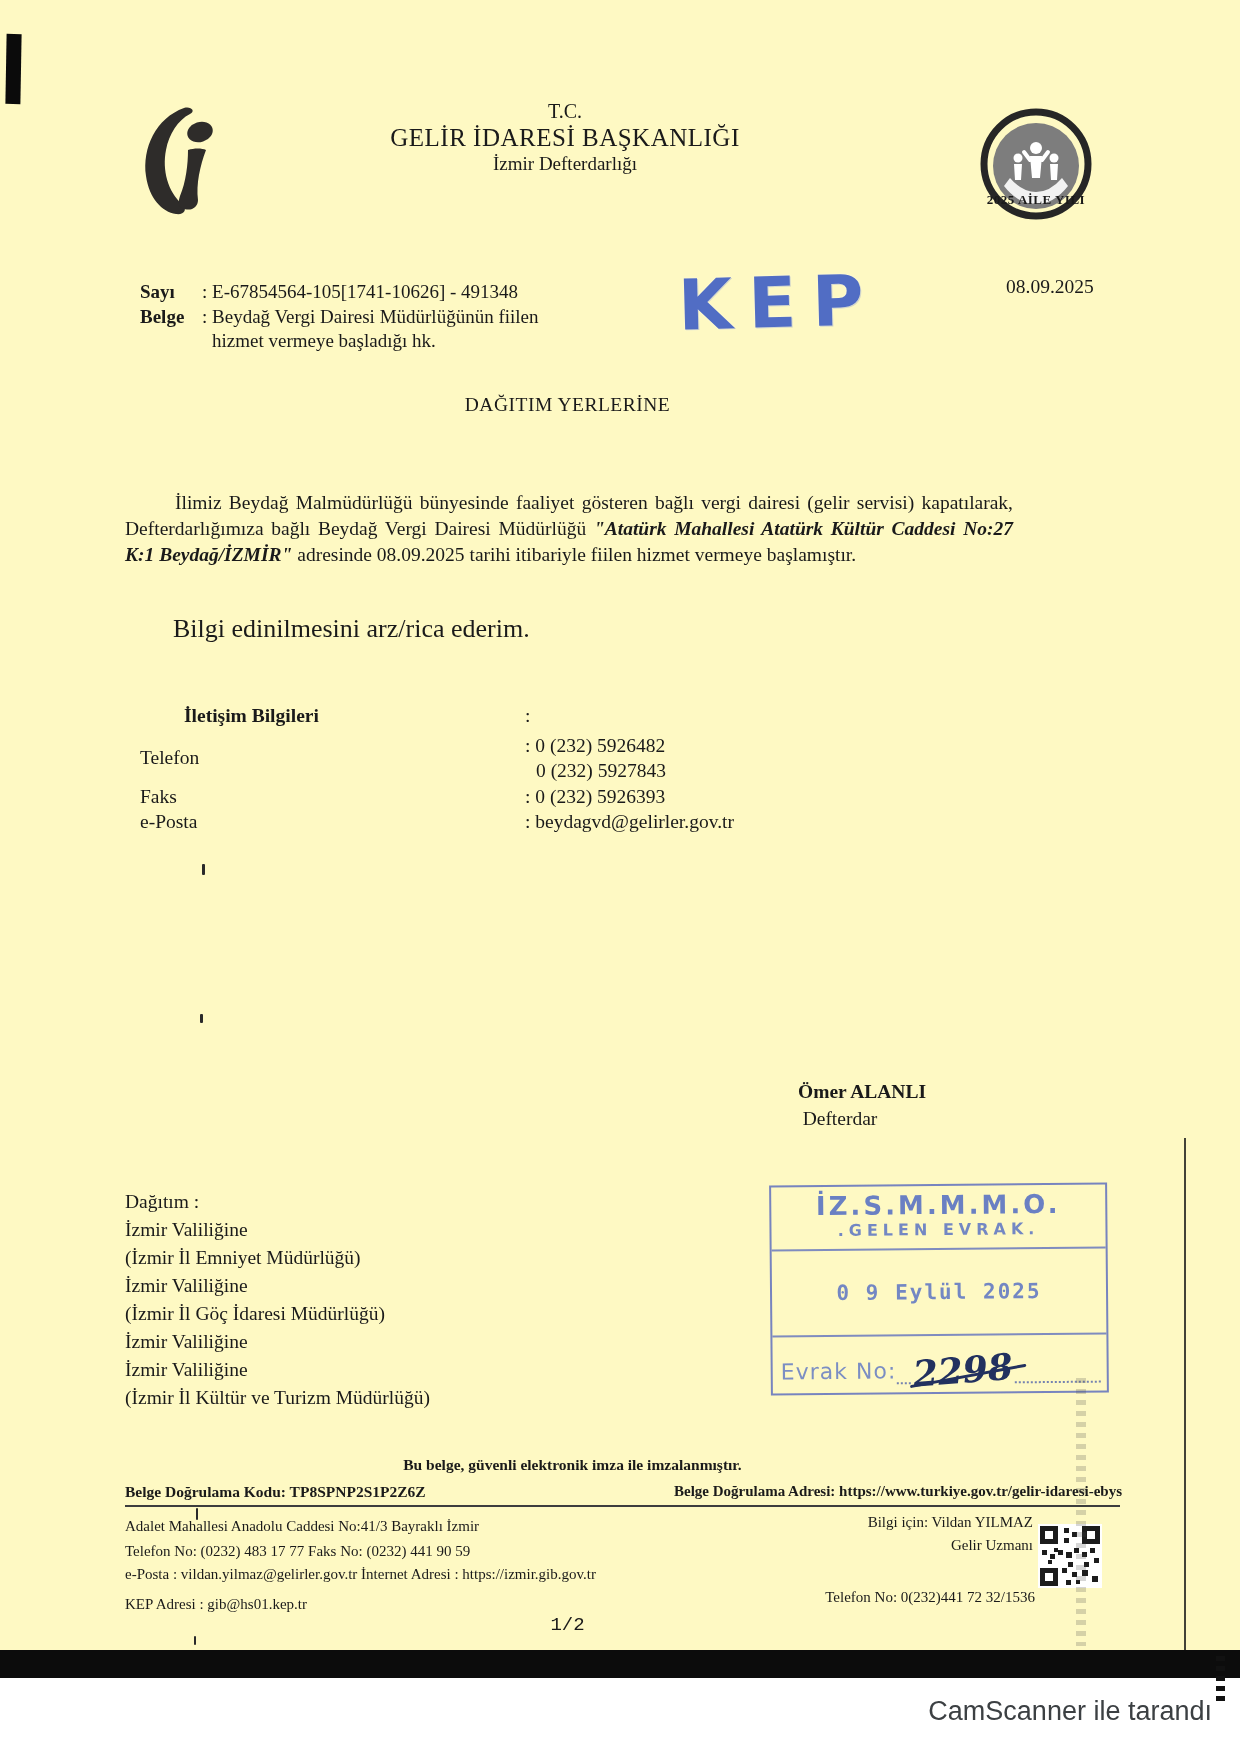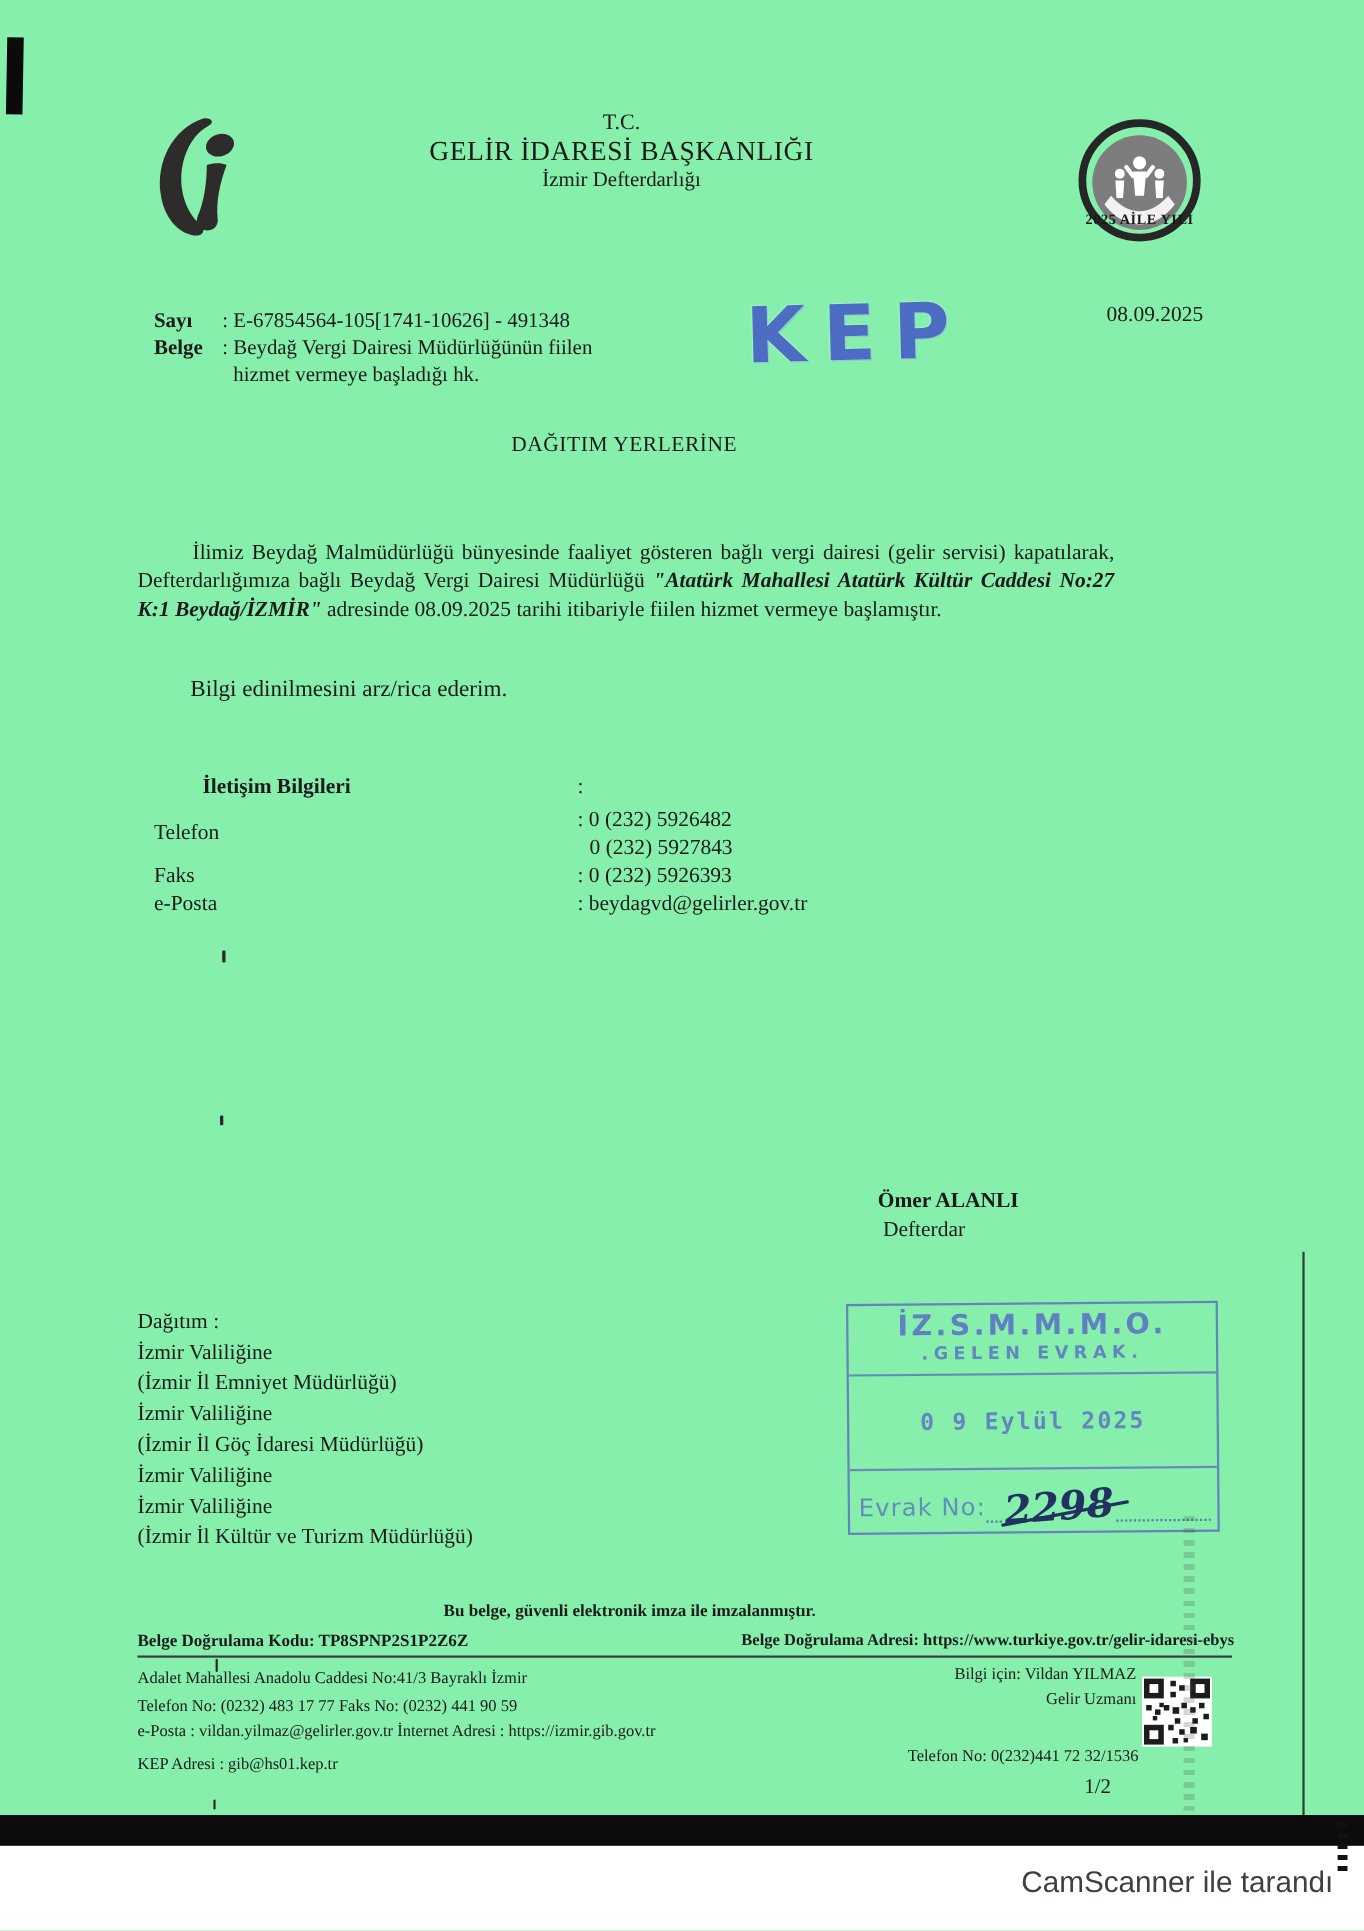--- a/index.html
+++ b/index.html
@@ -1,21 +1,21 @@
 <!DOCTYPE html>
 <html><head>
 <meta charset="utf-8">
 <style>
   html,body{margin:0;padding:0;}
   body{
     width:1240px;height:1755px;position:relative;background:#ffffff;
     font-family:"Liberation Serif","DejaVu Serif",serif;color:#1a1a1a;
     overflow:hidden;
   }
-  .page{position:absolute;left:0;top:0;width:1240px;height:1650px;background:#86efac;}
+  .page{position:absolute;left:0;top:0;width:1240px;height:1650px;background:#fef9c3;}
   .abs{position:absolute;}
   .b{font-weight:bold;margin-left:44px;}
 
   
   .hdr-block{left:300px;top:98px;width:530px;text-align:center;}
   .hdr-tc{font-size:20px;line-height:26px;}
   .hdr-org{font-size:25px;line-height:27px;letter-spacing:.5px;}
   .hdr-sub{font-size:19px;line-height:25px;}
 
   
@@ -35,21 +35,21 @@
     font-size:70px;font-weight:800;letter-spacing:16px;color:rgba(58,90,190,.88);
     transform:rotate(-1.5deg);
     text-shadow:0 0 2px rgba(255,255,255,.7), 1px 1px 0 rgba(58,90,190,.25);
   }
   .doc-date{left:1006px;top:276px;font-size:19.5px;}
 
   .recipient{left:125px;top:394px;width:885px;text-align:center;font-weight:normal;font-size:19.5px;letter-spacing:.5px;}
 
   .body-par{left:125px;top:490px;width:888px;font-size:19.5px;line-height:26px;text-align:justify;text-indent:50px;}
   .body-par .ital{font-style:italic;font-weight:600;}
-  .closing{left:173px;top:614px;font-size:21px;}
+  .closing{left:173px;top:614px;font-size:26px;}
 
   
   .c-line{font-size:19.5px;line-height:24px;}
 
   
   .sig{left:700px;top:1078px;width:280px;text-align:center;font-size:19.5px;line-height:27px;}
 
   
   .dist{left:125px;top:1188px;font-size:19.5px;line-height:28px;}
 
@@ -72,21 +72,21 @@
     transform:rotate(-4deg);margin:0 2px -2px 2px;}
   .evrak-no::after{content:"";position:absolute;left:-4px;right:-14px;bottom:8px;height:3px;
     background:#22315f;transform:rotate(-6deg);border-radius:2px;}
 
   
   .esign{left:125px;top:1456px;width:895px;text-align:center;font-weight:bold;font-size:15.5px;}
   .f-left{left:125px;font-size:15px;}
   .f-bold{font-weight:bold;font-size:15.5px;}
   .f-right{text-align:right;font-size:15px;}
   .f-rule{left:125px;top:1505px;width:995px;height:2px;background:#3d3d3d;}
-  .page-num{left:125px;top:1614px;width:885px;text-align:right;font-size:19px;}
+  .page-num{left:125px;top:1614px;width:885px;text-align:center;font-size:19px;font-family:Liberation Mono, monospace;}
 
   
   .qr{left:1038px;top:1524px;width:64px;height:64px;}
 
   
   .bar-topleft{left:6px;top:34px;width:15px;height:70px;background:#0b0b0b;transform:rotate(1deg);}
   .bar-bottom{left:0;top:1650px;width:1240px;height:28px;background:#0c0c0c;}
   .edge-line-right{left:1184px;top:1138px;width:2px;height:514px;background:rgba(20,20,20,.8);}
   .edge-text-right{left:1076px;top:1378px;width:10px;height:268px;opacity:.22;
     background:repeating-linear-gradient(to bottom,#444 0 5px,transparent 5px 11px);}

